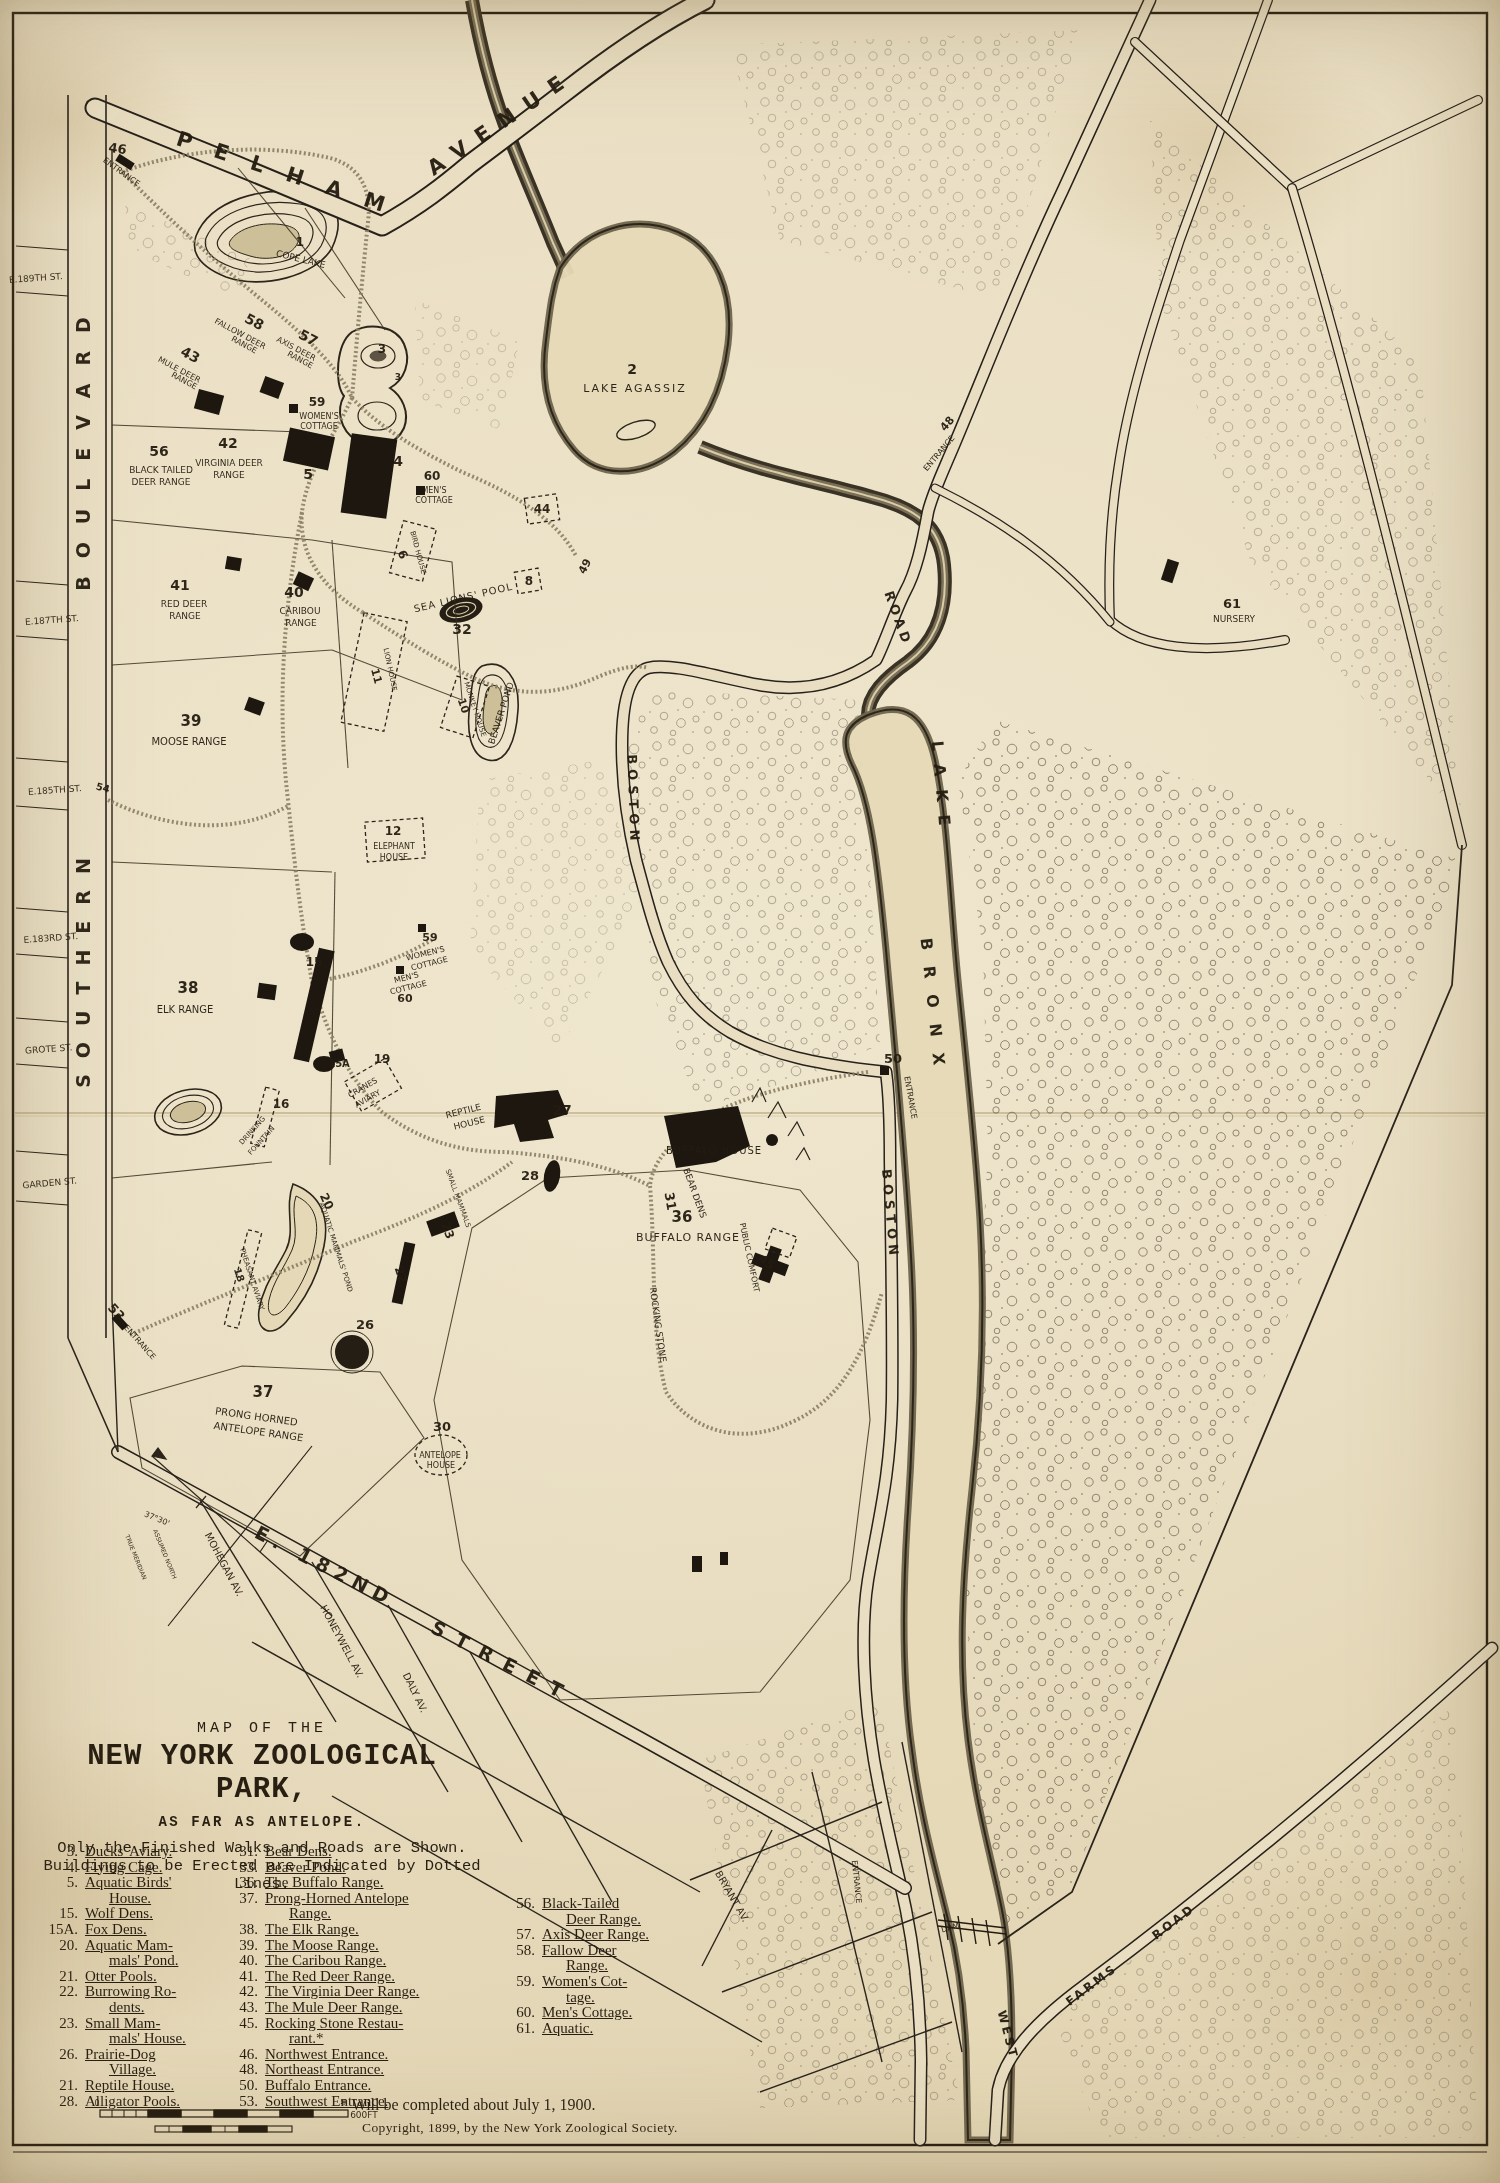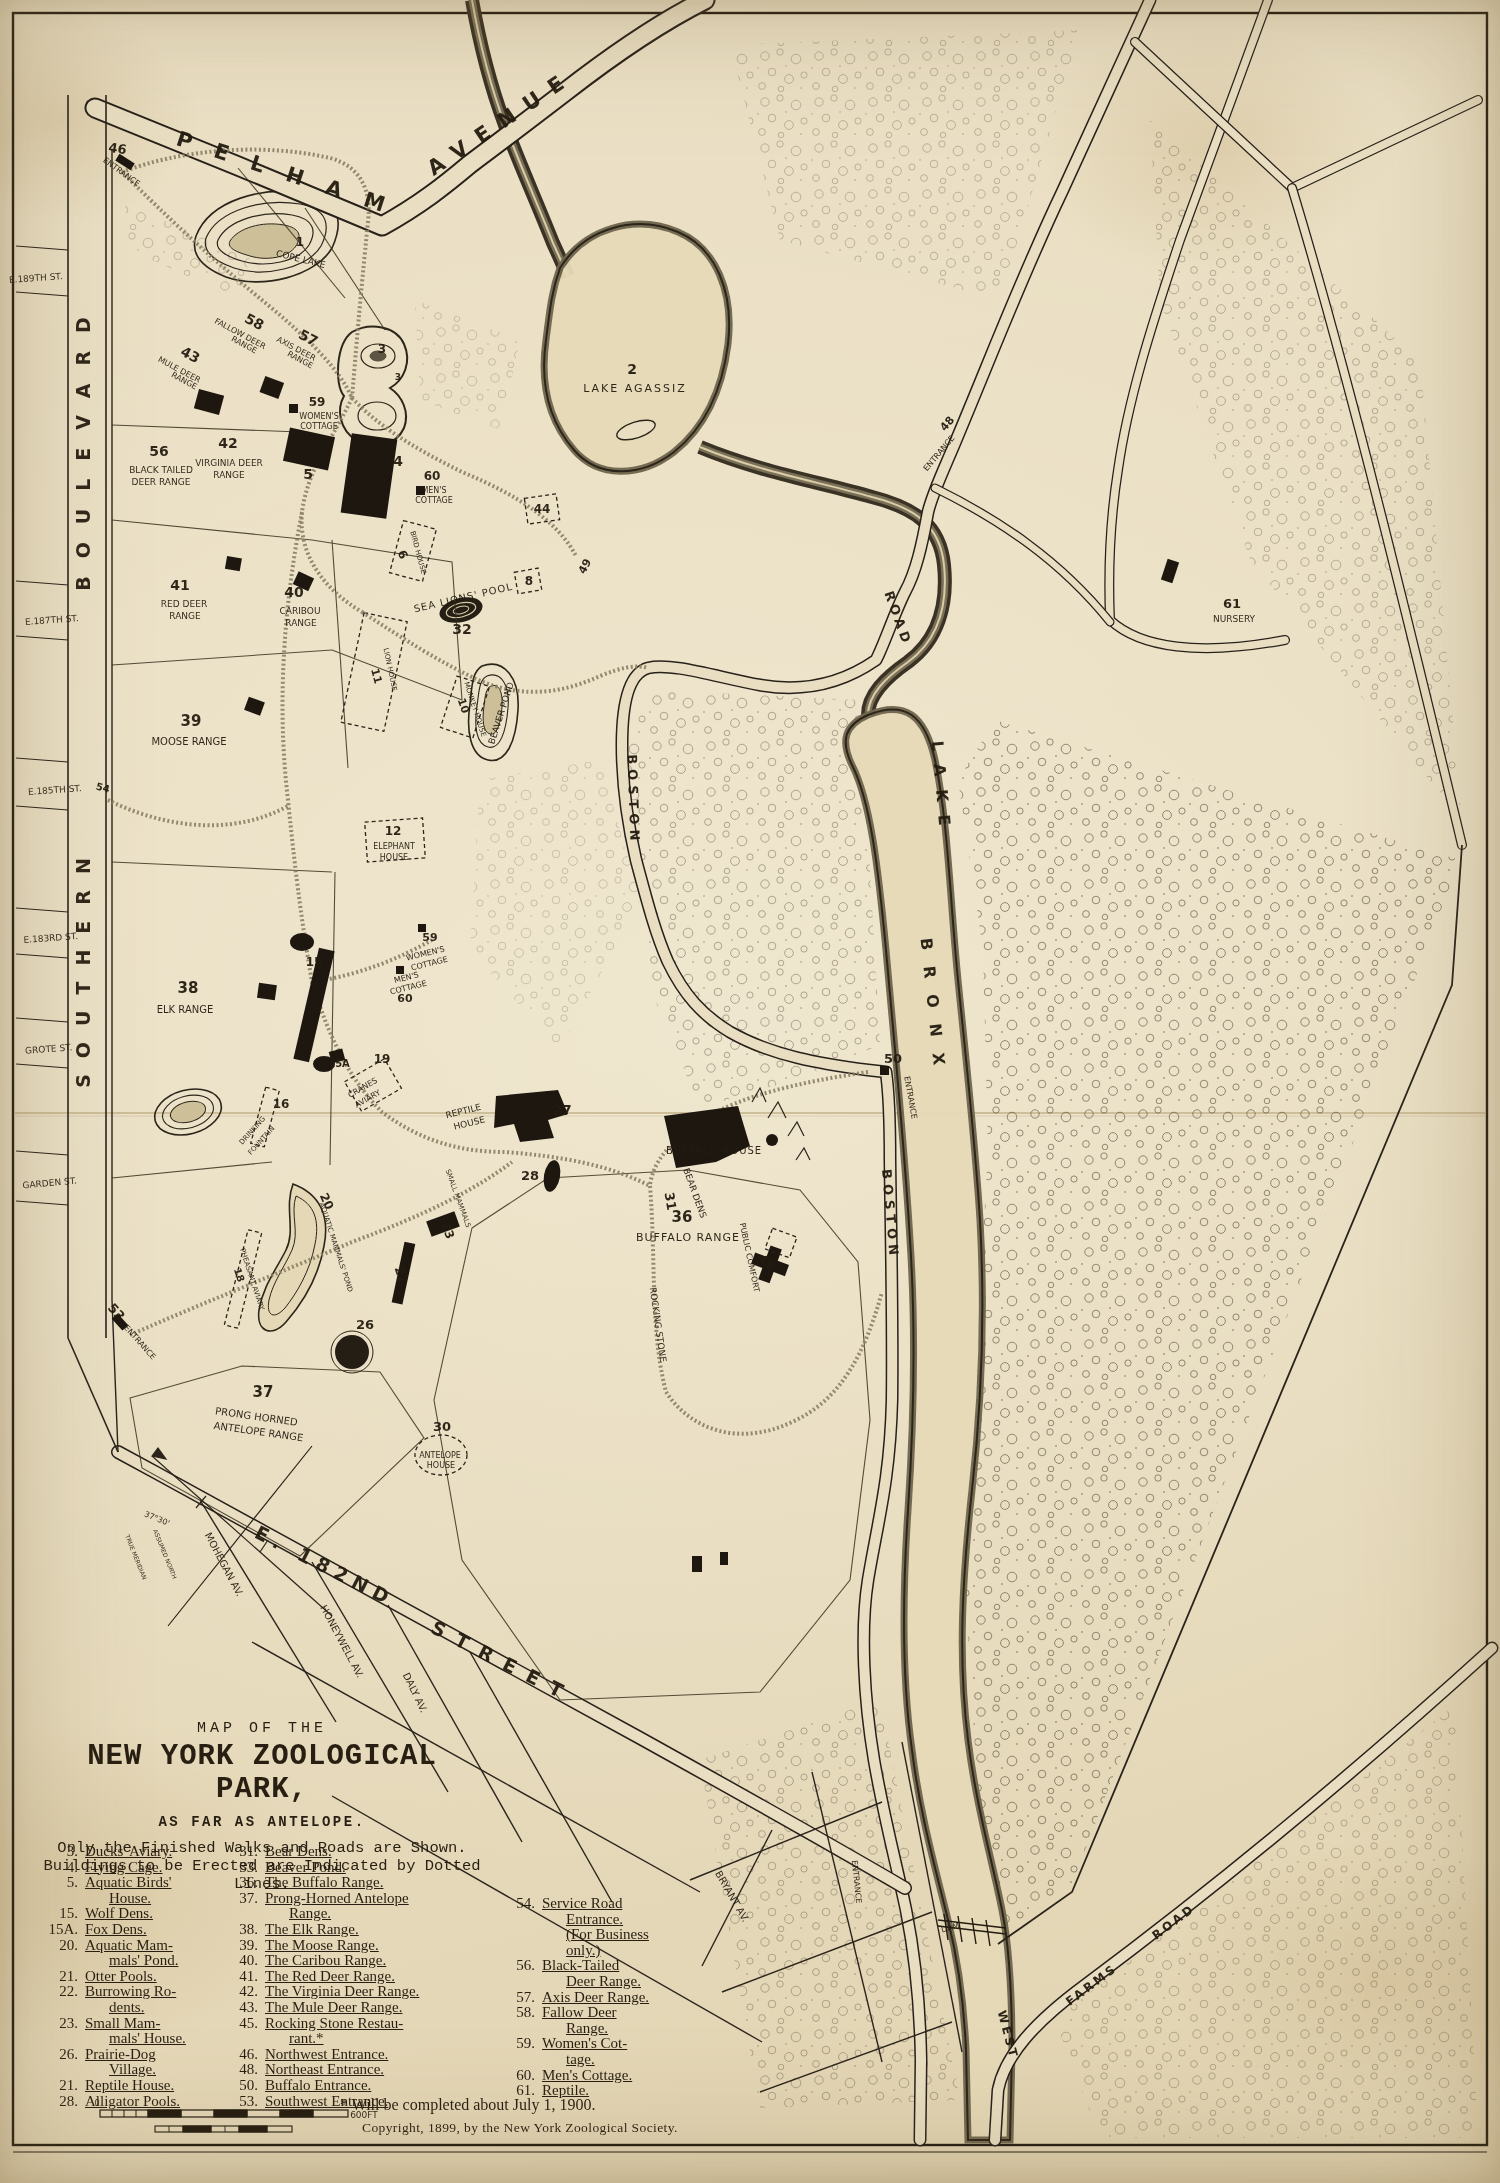--- a/index.html
+++ b/index.html
@@ -656,29 +656,20 @@
         </div>
         <div class="lg-row">
           <span class="lg-num">53.</span>
           <span class="lg-tx">
             <div>Southwest Entrance.</div>
           </span>
         </div>
       </div>
   <div class="lg-col" id="lg-col3" style="left:457px;width:225px;top:52px">
         <div class="lg-row">
-          <span class="lg-num">54.</span>
-          <span class="lg-tx">
-            <div>Service Road</div>
-            <div class="cont">Entrance.</div>
-            <div class="cont">(For Business</div>
-            <div class="cont">only.)</div>
-          </span>
-        </div>
-        <div class="lg-row">
           <span class="lg-num">56.</span>
           <span class="lg-tx">
             <div>Black-Tailed</div>
             <div class="cont">Deer Range.</div>
           </span>
         </div>
         <div class="lg-row">
           <span class="lg-num">57.</span>
           <span class="lg-tx">
             <div>Axis Deer Range.</div>
@@ -700,21 +691,21 @@
         </div>
         <div class="lg-row">
           <span class="lg-num">60.</span>
           <span class="lg-tx">
             <div>Men's Cottage.</div>
           </span>
         </div>
         <div class="lg-row">
           <span class="lg-num">61.</span>
           <span class="lg-tx">
-            <div>Reptile.</div>
+            <div>Aquatic.</div>
           </span>
         </div>
       </div>
 </div>
 
 <div class="footnote">* Will be completed about July 1, 1900.</div>
 <div class="copyright">Copyright, 1899, by the New York Zoological Society.</div>
 
 <div class="vignette"></div>
 </div>

